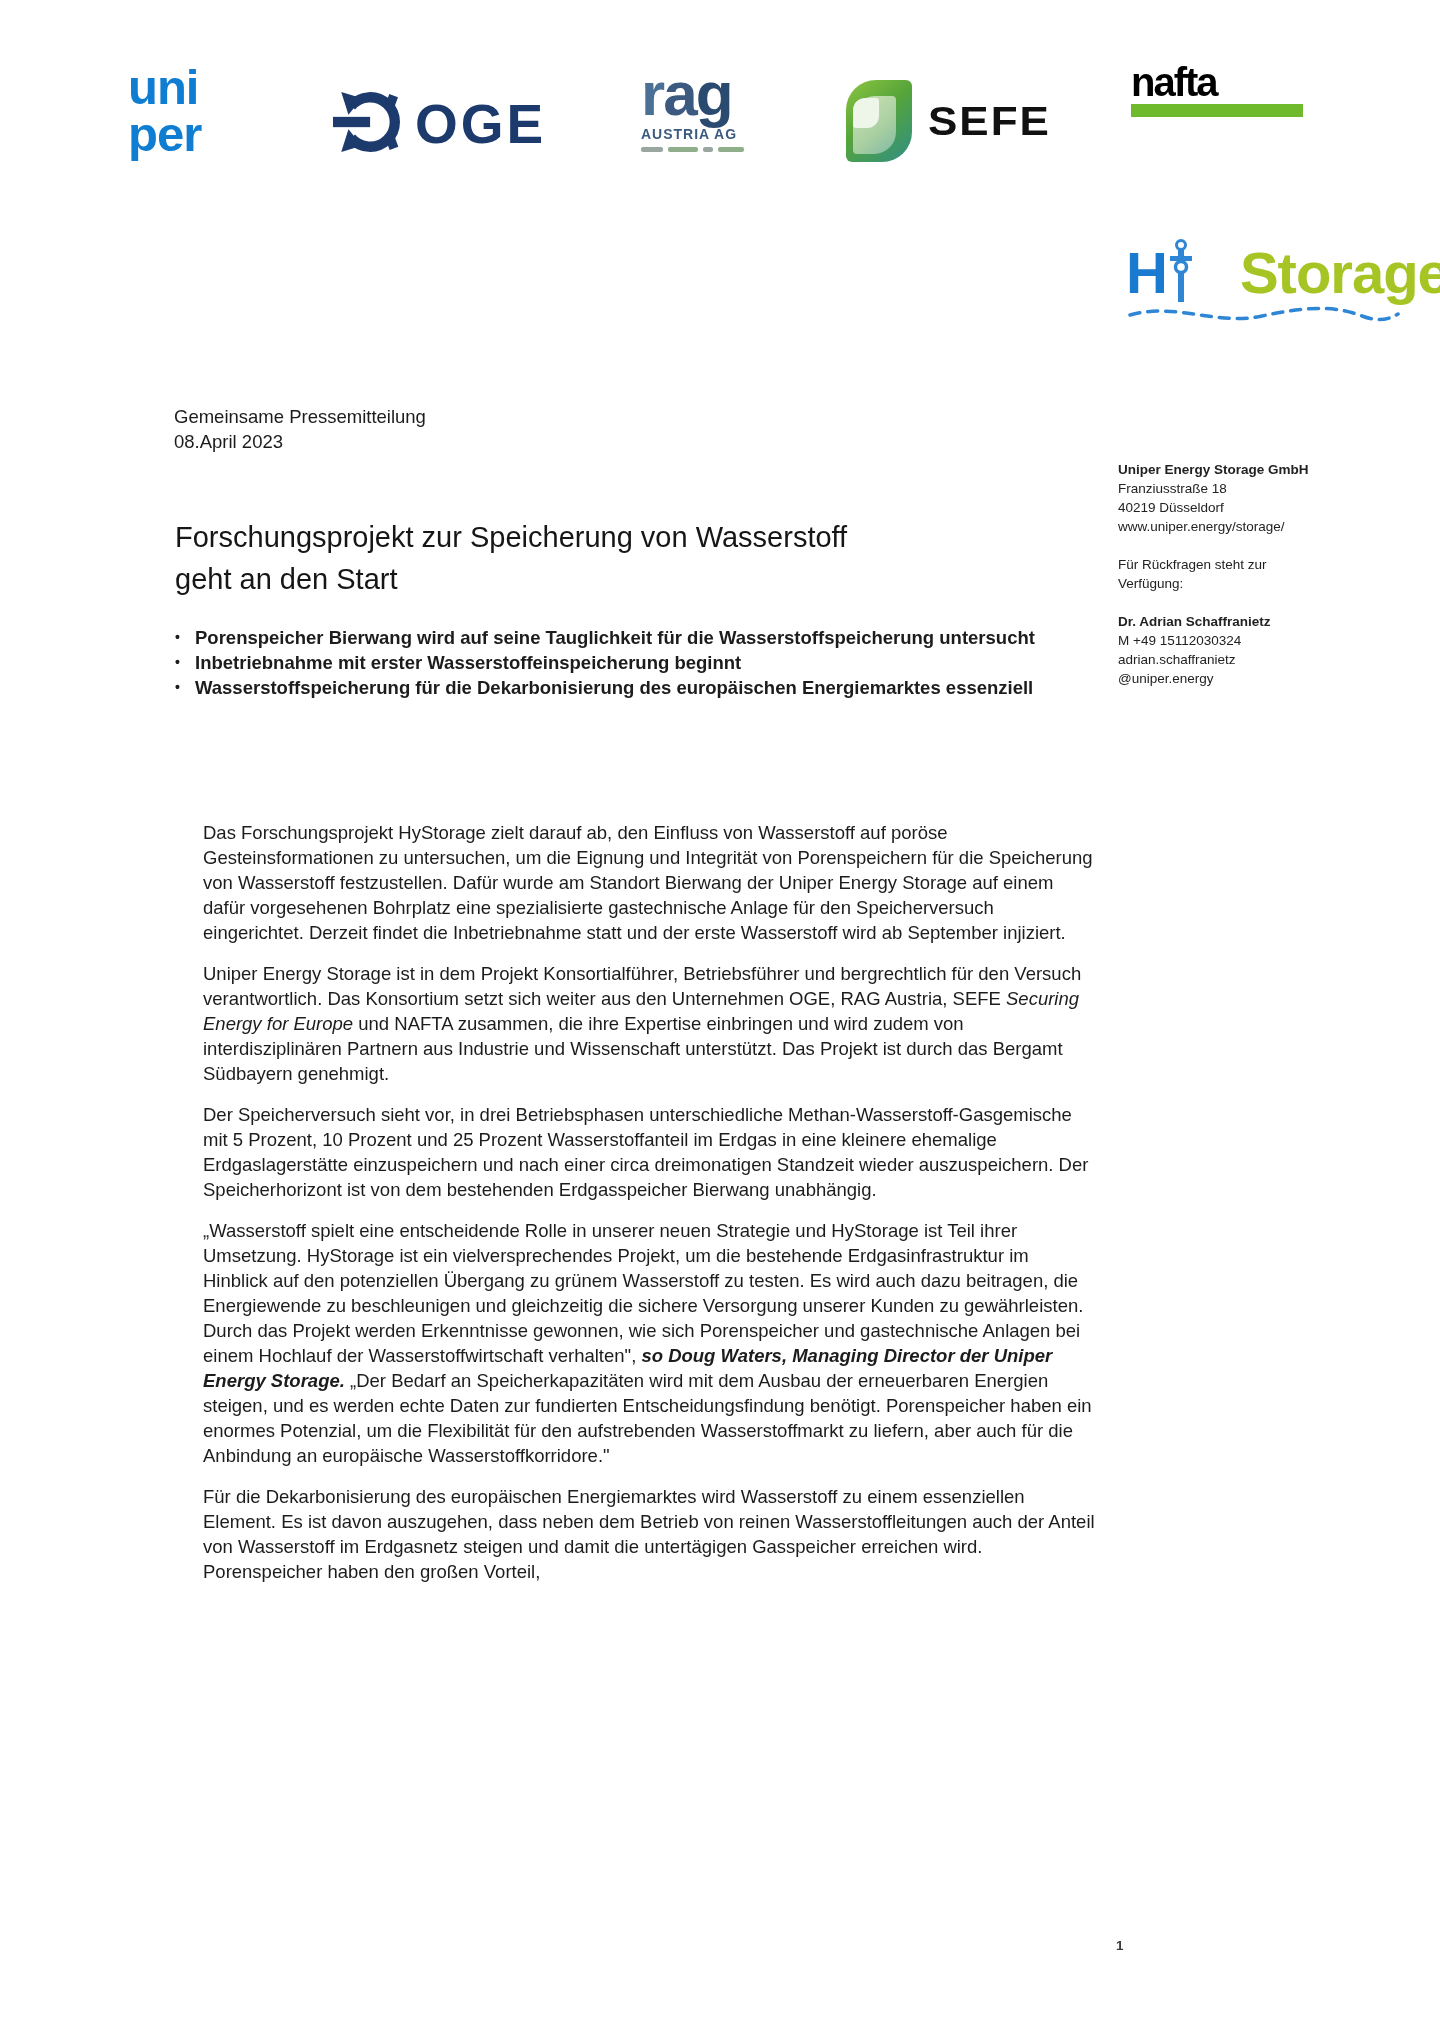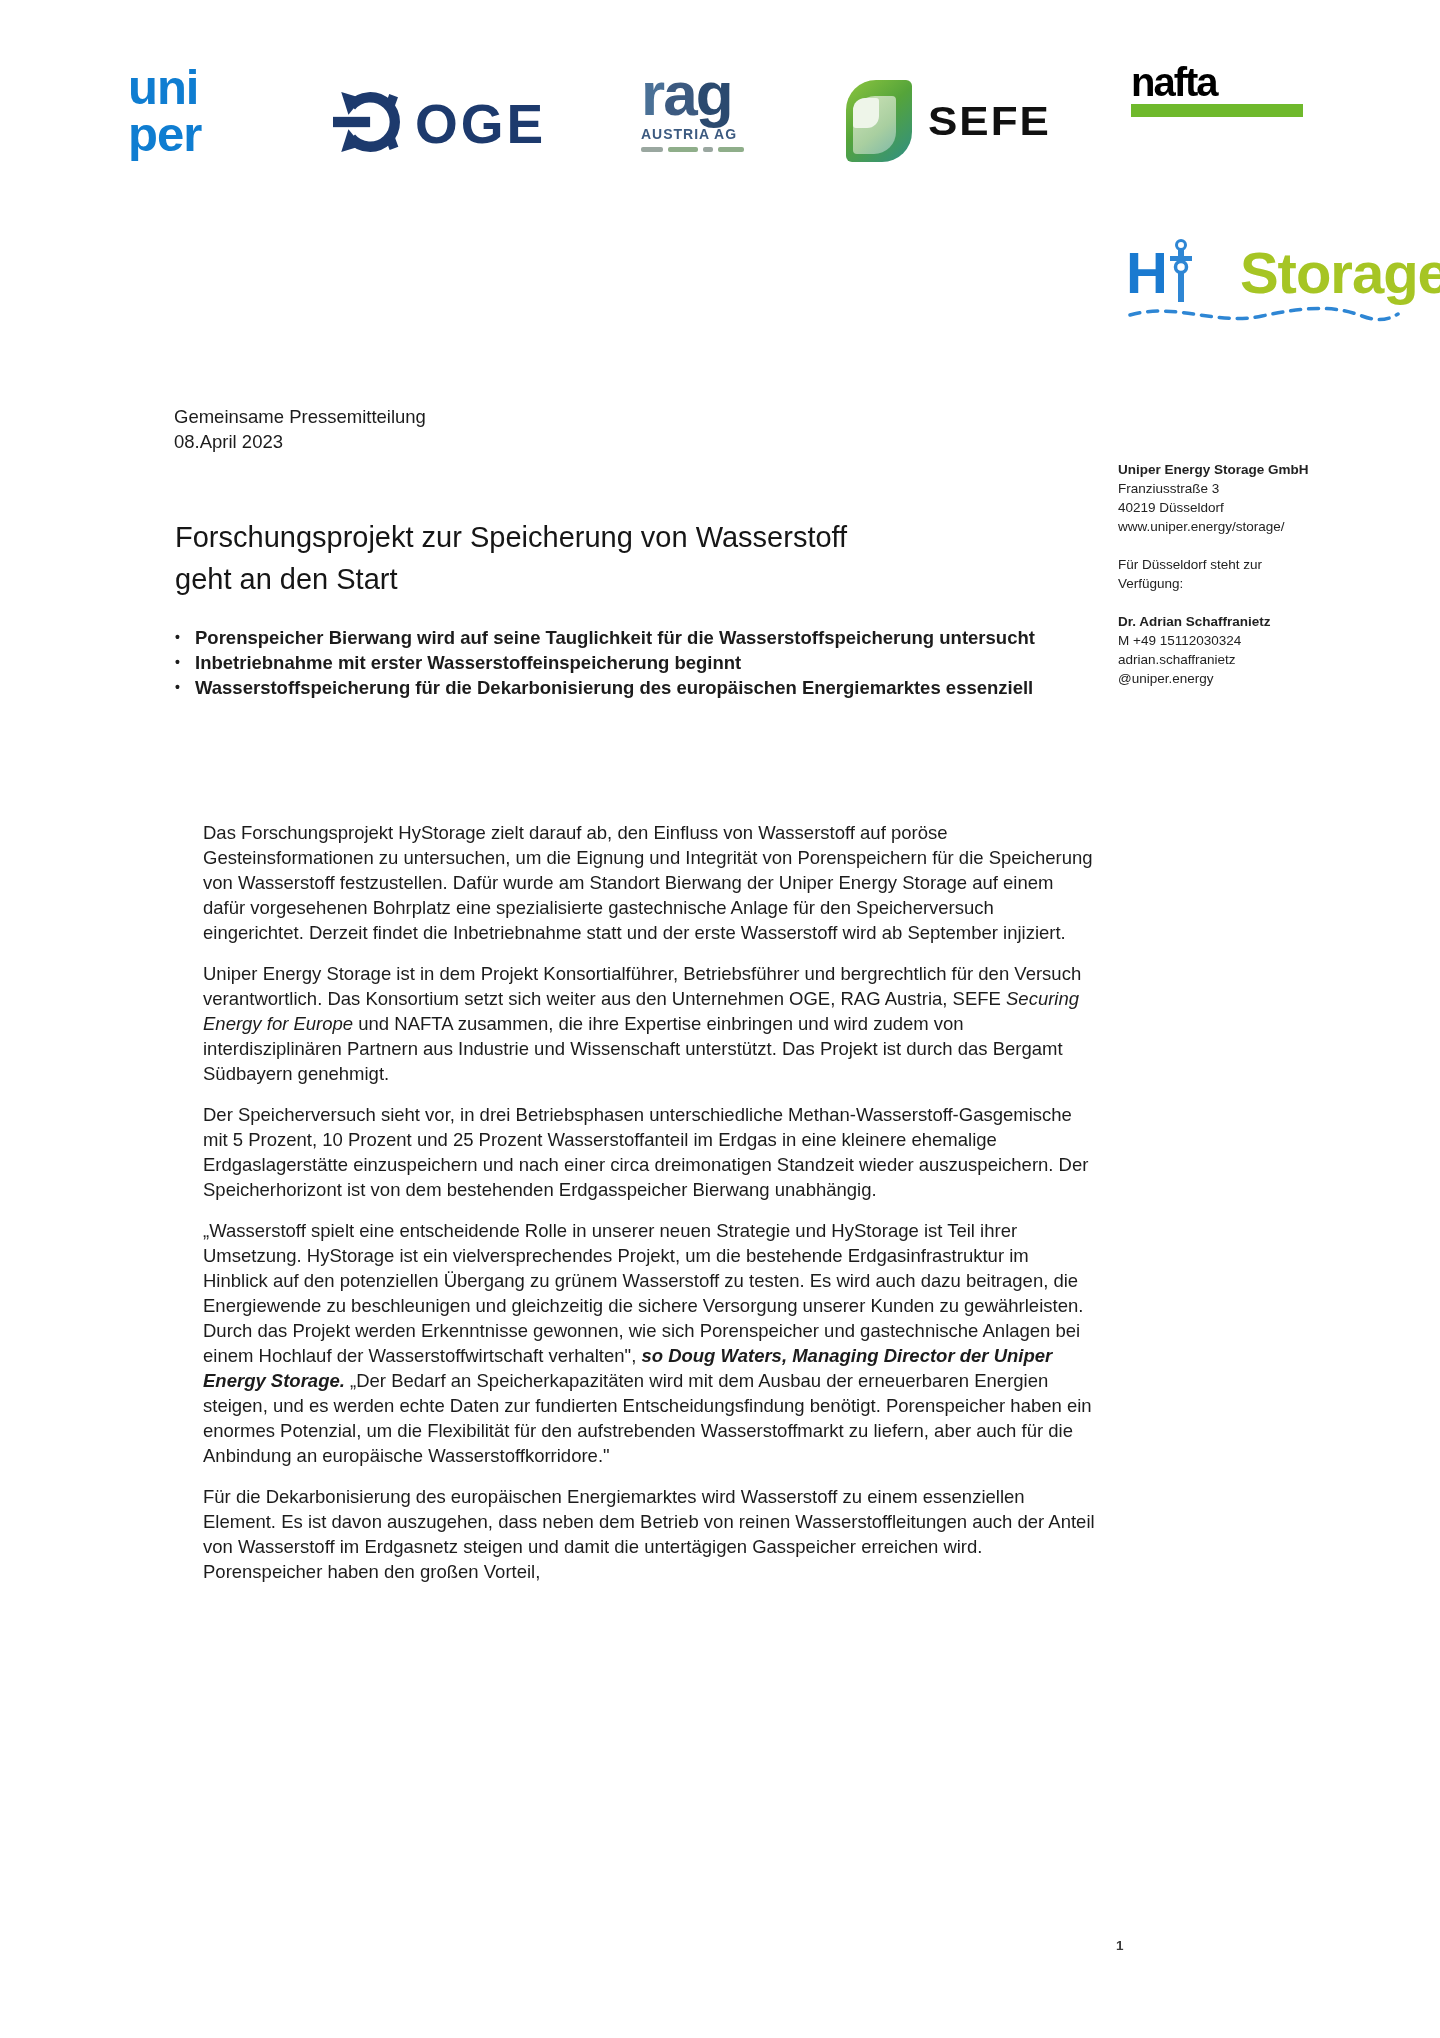--- a/index.html
+++ b/index.html
@@ -160,25 +160,25 @@
   <div class="body-copy">
       <p><span class="seg-normal">Das Forschungsprojekt HyStorage zielt darauf ab, den Einfluss von Wasserstoff auf poröse Gesteinsformationen zu untersuchen, um die Eignung und Integrität von Porenspeichern für die Speicherung von Wasserstoff festzustellen. Dafür wurde am Standort Bierwang der Uniper Energy Storage auf einem dafür vorgesehenen Bohrplatz eine spezialisierte gastechnische Anlage für den Speicherversuch eingerichtet. Derzeit findet die Inbetriebnahme statt und der erste Wasserstoff wird ab September injiziert.</span></p>
       <p><span class="seg-normal">Uniper Energy Storage ist in dem Projekt Konsortialführer, Betriebsführer und bergrechtlich für den Versuch verantwortlich. Das Konsortium setzt sich weiter aus den Unternehmen OGE, RAG Austria, SEFE </span><span class="seg-italic">Securing Energy for Europe</span><span class="seg-normal"> und NAFTA zusammen, die ihre Expertise einbringen und wird zudem von interdisziplinären Partnern aus Industrie und Wissenschaft unterstützt. Das Projekt ist durch das Bergamt Südbayern genehmigt.</span></p>
       <p><span class="seg-normal">Der Speicherversuch sieht vor, in drei Betriebsphasen unterschiedliche Methan-Wasserstoff-Gasgemische mit 5 Prozent, 10 Prozent und 25 Prozent Wasserstoffanteil im Erdgas in eine kleinere ehemalige Erdgaslagerstätte einzuspeichern und nach einer circa dreimonatigen Standzeit wieder auszuspeichern. Der Speicherhorizont ist von dem bestehenden Erdgasspeicher Bierwang unabhängig.</span></p>
       <p><span class="seg-normal">„Wasserstoff spielt eine entscheidende Rolle in unserer neuen Strategie und HyStorage ist Teil ihrer Umsetzung. HyStorage ist ein vielversprechendes Projekt, um die bestehende Erdgasinfrastruktur im Hinblick auf den potenziellen Übergang zu grünem Wasserstoff zu testen. Es wird auch dazu beitragen, die Energiewende zu beschleunigen und gleichzeitig die sichere Versorgung unserer Kunden zu gewährleisten. Durch das Projekt werden Erkenntnisse gewonnen, wie sich Porenspeicher und gastechnische Anlagen bei einem Hochlauf der Wasserstoffwirtschaft verhalten", </span><span class="seg-bold-italic">so Doug Waters, Managing Director der Uniper Energy Storage.</span><span class="seg-normal"> „Der Bedarf an Speicherkapazitäten wird mit dem Ausbau der erneuerbaren Energien steigen, und es werden echte Daten zur fundierten Entscheidungsfindung benötigt. Porenspeicher haben ein enormes Potenzial, um die Flexibilität für den aufstrebenden Wasserstoffmarkt zu liefern, aber auch für die Anbindung an europäische Wasserstoffkorridore."</span></p>
       <p><span class="seg-normal">Für die Dekarbonisierung des europäischen Energiemarktes wird Wasserstoff zu einem essenziellen Element. Es ist davon auszugehen, dass neben dem Betrieb von reinen Wasserstoffleitungen auch der Anteil von Wasserstoff im Erdgasnetz steigen und damit die untertägigen Gasspeicher erreichen wird. Porenspeicher haben den großen Vorteil,</span></p>
     </div>
 
   <div class="sidebar">
     <div class="sb-bold">Uniper Energy Storage GmbH</div>
-    <div>Franziusstraße 3</div>
+    <div>Franziusstraße 18</div>
     <div>40219 Düsseldorf</div>
     <div>www.uniper.energy/storage/</div>
     <div class="gap"></div>
-    <div>Für Düsseldorf steht zur</div>
+    <div>Für Rückfragen steht zur</div>
     <div>Verfügung:</div>
     <div class="gap"></div>
     <div class="sb-bold">Dr. Adrian Schaffranietz</div>
     <div>M +49 15112030324</div>
     <div>adrian.schaffranietz</div>
     <div>@uniper.energy</div>
   </div>
 
   <div class="page-number">1</div>
 

